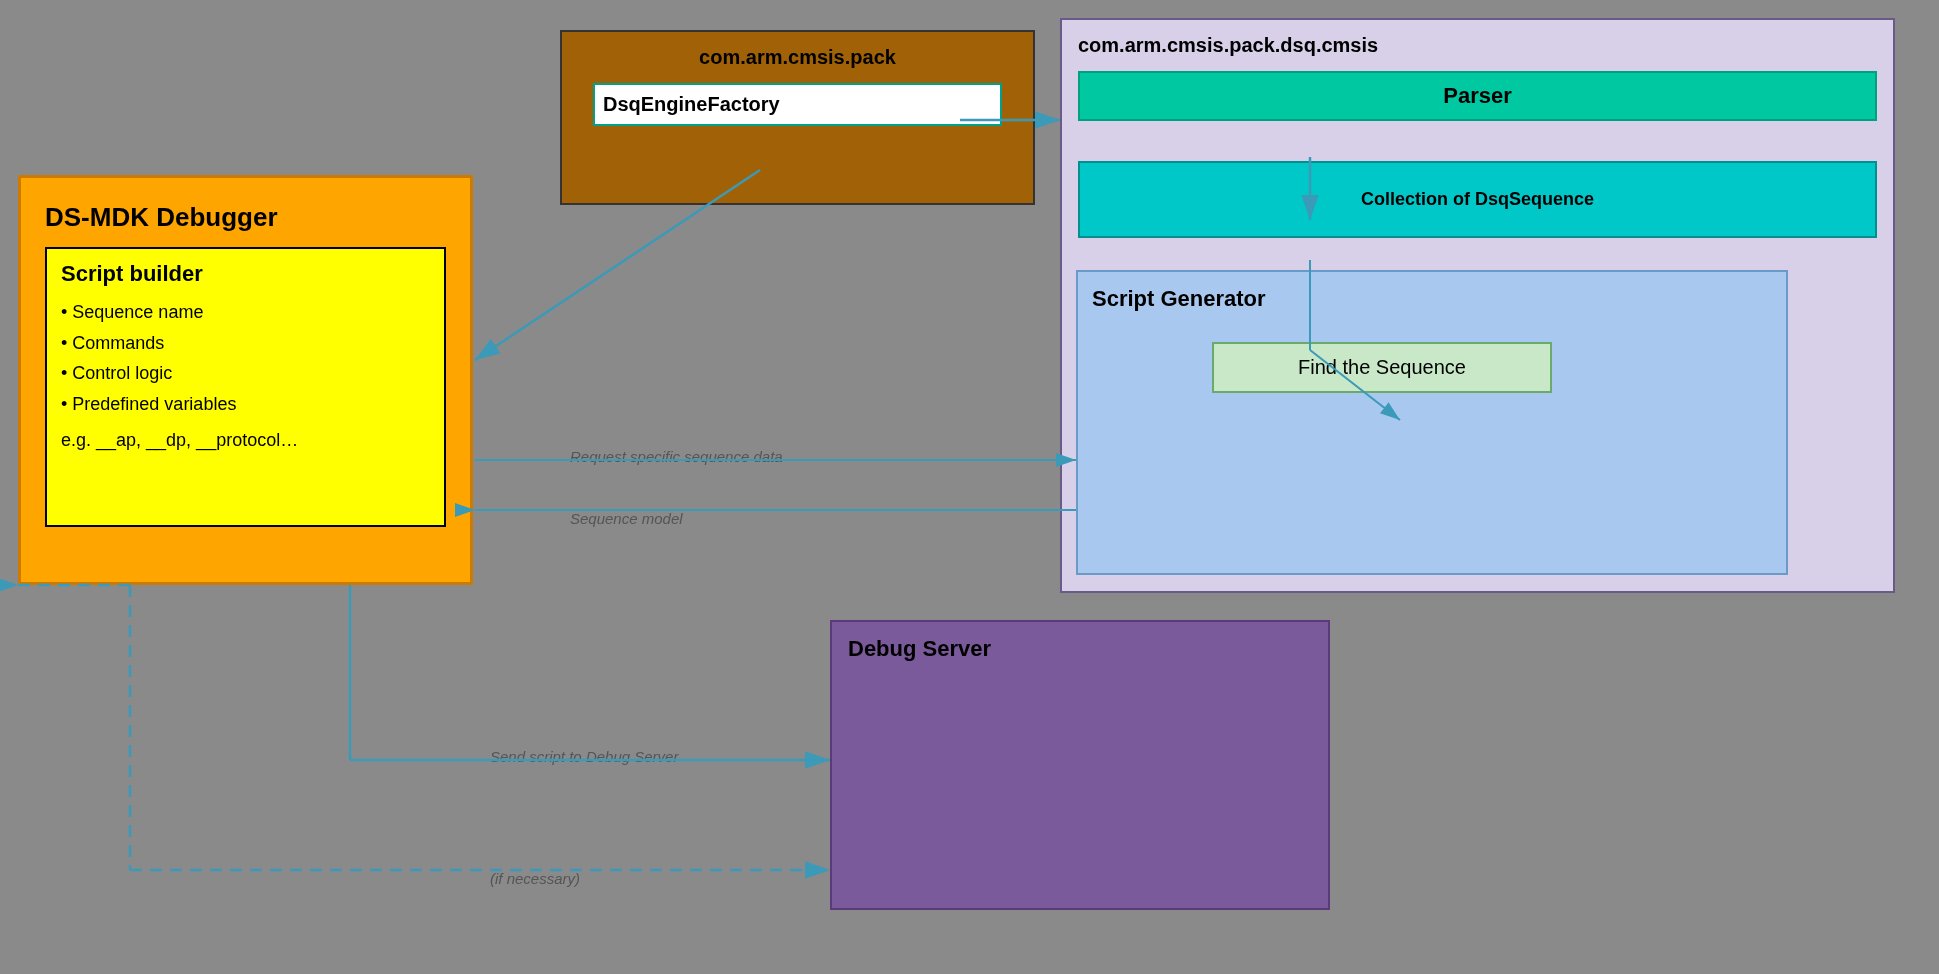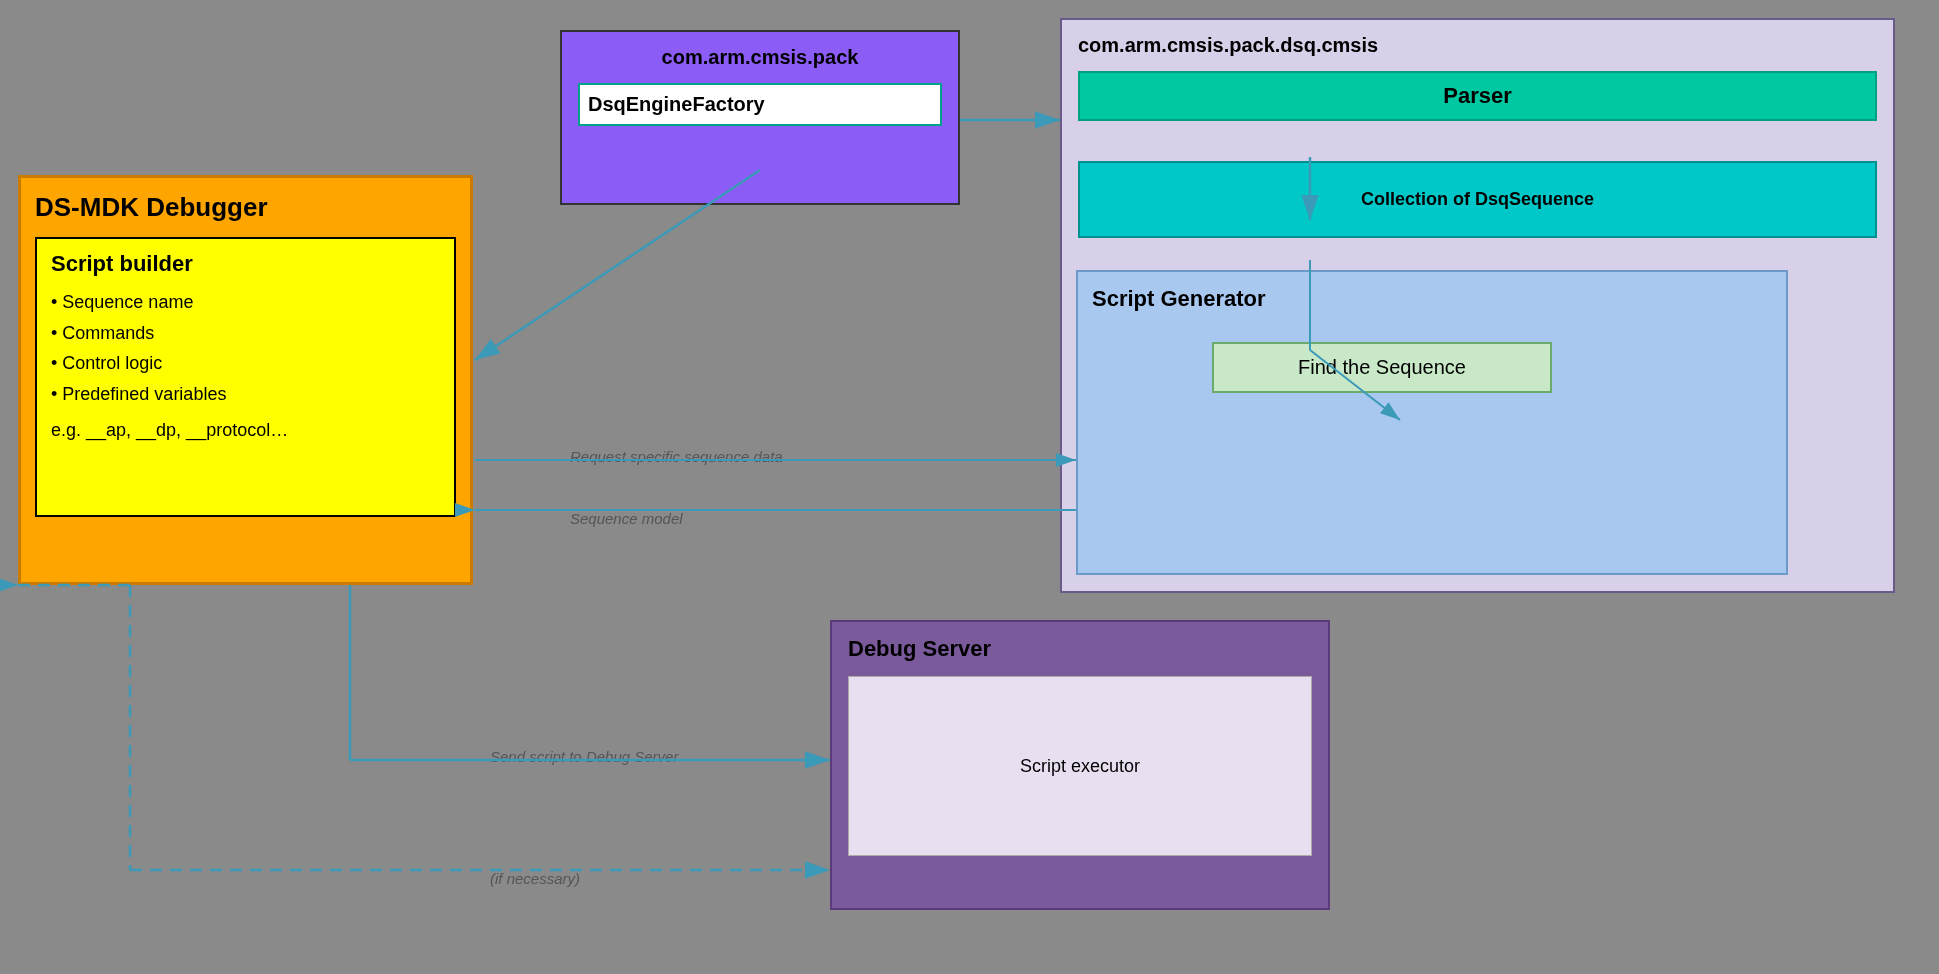--- a/index.html
+++ b/index.html
@@ -14,21 +14,21 @@
 
     
     .dsmdk-box {
       position: absolute;
       left: 18px;
       top: 175px;
       width: 455px;
       height: 410px;
       background-color: #FFA500;
       border: 3px solid #cc7a00;
-      padding: 14px;
+      padding: 24px;
     }
     .dsmdk-title {
       font-size: 26px;
       font-weight: bold;
       color: #000;
       margin-bottom: 14px;
     }
     .script-builder-box {
       border: 2px solid #000;
       background-color: #FFFF00;
@@ -50,25 +50,25 @@
       font-size: 18px;
       color: #000;
       margin-top: 6px;
     }
 
     
     .cmsis-pack-box {
       position: absolute;
       left: 560px;
       top: 30px;
-      width: 400px;
+      width: 475px;
       height: 175px;
-      background-color: #8b5cf6;
+      background-color: #a16207;
       border: 2px solid #333;
-      padding: 14px 16px;
+      padding: 14px 31px;
     }
     .cmsis-pack-title {
       font-size: 20px;
       font-weight: bold;
       color: #000;
       margin-bottom: 14px;
       text-align: center;
     }
     .dsq-factory-box {
       border: 2px solid #00a08a;
@@ -235,23 +235,20 @@
 
 <div class="script-gen-box">
   <div class="script-gen-title">Script Generator</div>
   <div class="find-seq-box">
     <span>Find the Sequence</span>
   </div>
 </div>
 
 <div class="debug-server-box">
   <div class="debug-server-title">Debug Server</div>
-  <div class="script-executor-box">
-    <span>Script executor</span>
-  </div>
 </div>
 
 <div class="arrow-label" style="left: 570px; top: 448px;">Request specific sequence data</div>
 <div class="arrow-label" style="left: 570px; top: 510px;">Sequence model</div>
 <div class="arrow-label" style="left: 490px; top: 748px;">Send script to Debug Server</div>
 <div class="arrow-label" style="left: 490px; top: 870px; font-style: italic;">(if necessary)</div>
 
 <svg class="arrows-svg">
   <defs>
     <marker id="arrowhead" markerWidth="10" markerHeight="7" refX="10" refY="3.5" orient="auto">

